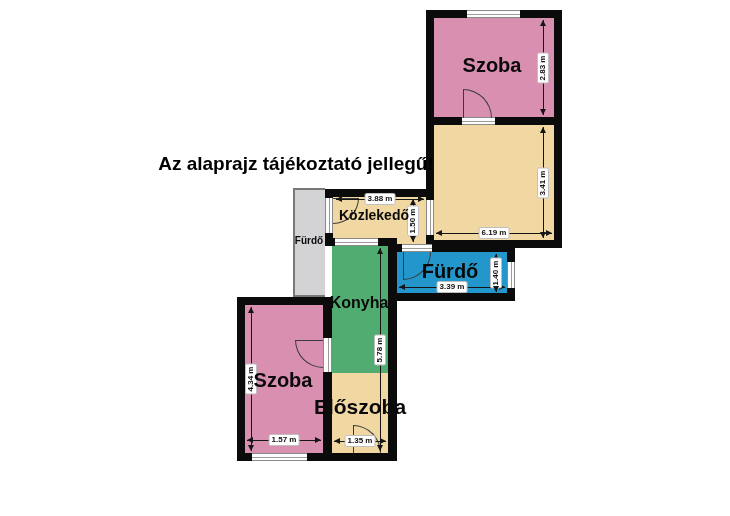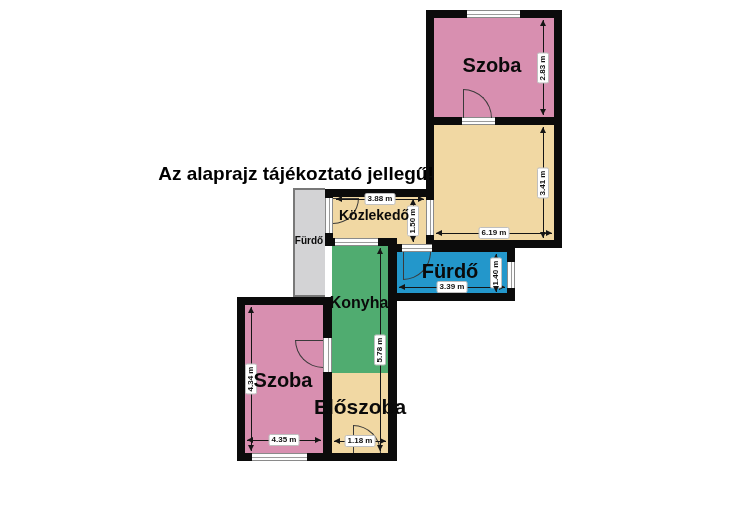--- a/index.html
+++ b/index.html
@@ -34,21 +34,21 @@
   .room-label{position:absolute;z-index:6;transform:translate(-50%,-50%);font-weight:bold;
     color:#0a0a0a;white-space:nowrap;}
   .notice{position:absolute;z-index:6;transform:translate(-50%,-50%);font-weight:bold;
     font-size:19px;color:#000;white-space:nowrap;}
 </style>
 </head>
 <body>
 
 <div class="plan">
 
-  <div class="notice" style="left:296px;top:174px;">Az alaprajz tájékoztató jellegű!</div>
+  <div class="notice" style="left:296px;top:164px;">Az alaprajz tájékoztató jellegű!</div>
 
   <div class="room c-pink" style="left:434px;top:18px;width:120px;height:99px;"></div>
   <div class="room c-tan" style="left:434px;top:125px;width:120px;height:115px;"></div>
   <div class="room c-tan" style="left:333px;top:197px;width:93px;height:47px;"></div>
   <div class="room c-gray" style="left:293px;top:188px;width:32px;height:109px;box-sizing:border-box;border:2px solid #787878;border-right:none;"></div>
   <div class="room c-blue" style="left:397px;top:252px;width:110px;height:41px;"></div>
   <div class="room c-green" style="left:332px;top:246px;width:56px;height:127px;"></div>
   <div class="room c-tan" style="left:332px;top:373px;width:56px;height:80px;"></div>
   <div class="room c-pink" style="left:245px;top:305px;width:78px;height:148px;"></div>
 
@@ -121,25 +121,25 @@
   <div class="dim dim-v" style="left:380px;top:248px;height:203px;">
     <div class="line"></div>
       <span class="dimlabel">5.78 m</span>
   </div>
   <div class="dim dim-v" style="left:251px;top:307px;height:144px;">
     <div class="line"></div>
       <span class="dimlabel">4.34 m</span>
   </div>
   <div class="dim dim-h" style="left:247px;top:440px;width:74px;">
     <div class="line"></div>
-      <span class="dimlabel">4.35 m</span>
+      <span class="dimlabel">1.57 m</span>
   </div>
   <div class="dim dim-h" style="left:334px;top:441px;width:52px;">
     <div class="line"></div>
-      <span class="dimlabel">1.18 m</span>
+      <span class="dimlabel">1.35 m</span>
   </div>
 
   <div class="room-label" style="left:492px;top:65px;font-size:20px;">Szoba</div>
   <div class="room-label" style="left:374px;top:215px;font-size:14px;">Közlekedő</div>
   <div class="room-label" style="left:309px;top:240px;font-size:10px;">Fürdő</div>
   <div class="room-label" style="left:450px;top:271px;font-size:20px;">Fürdő</div>
   <div class="room-label" style="left:359px;top:303px;font-size:16px;">Konyha</div>
   <div class="room-label" style="left:360px;top:407px;font-size:21px;">Előszoba</div>
   <div class="room-label" style="left:283px;top:380px;font-size:20px;">Szoba</div>
 

